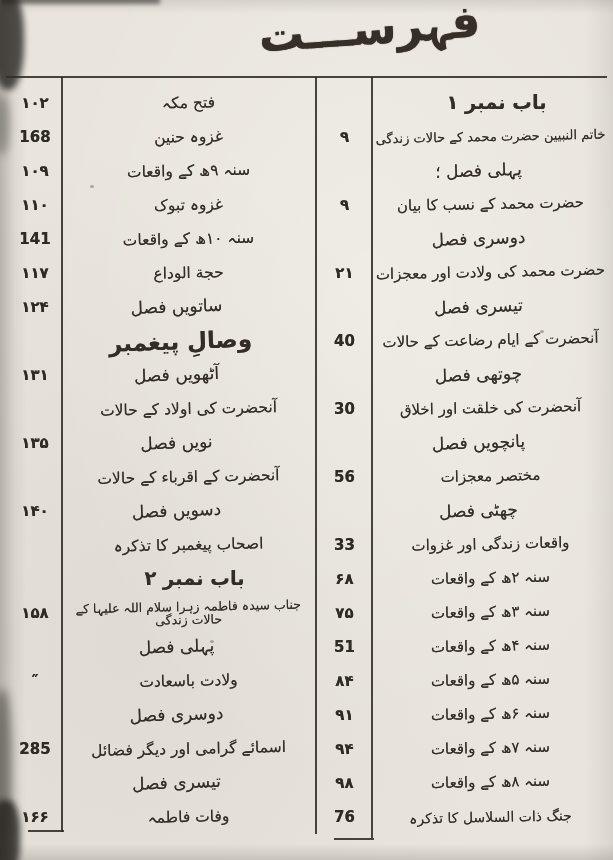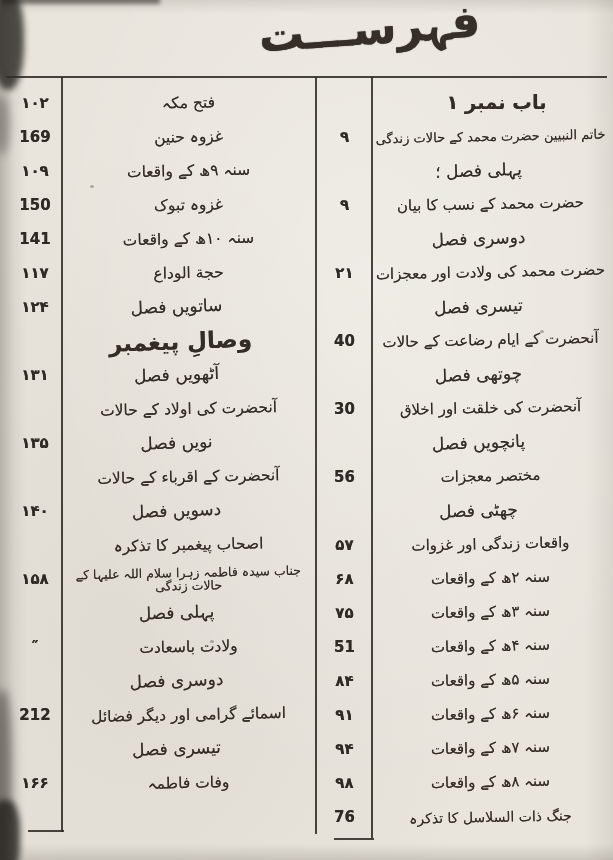--- a/index.html
+++ b/index.html
@@ -136,21 +136,21 @@
       </div>
       <div class="toc-row entry">
         <div class="page-num">56</div>
         <div class="row-text">مختصر معجزات</div>
       </div>
       <div class="toc-row heading">
         <div class="page-num"></div>
         <div class="row-text">چھٹی فصل</div>
       </div>
       <div class="toc-row entry">
-        <div class="page-num">۵۷</div>
+        <div class="page-num">33</div>
         <div class="row-text">واقعات زندگی اور غزوات</div>
       </div>
       <div class="toc-row entry">
         <div class="page-num">۶۸</div>
         <div class="row-text">سنہ ۲ھ کے واقعات</div>
       </div>
       <div class="toc-row entry">
         <div class="page-num">۷۵</div>
         <div class="row-text">سنہ ۳ھ کے واقعات</div>
       </div>
@@ -178,29 +178,29 @@
         <div class="page-num">76</div>
         <div class="row-text">جنگ ذات السلاسل کا تذکرہ</div>
       </div>
     </div>
   <div class="toc-col" id="col-left">
       <div class="toc-row entry">
         <div class="page-num">۱۰۲</div>
         <div class="row-text">فتح مکہ</div>
       </div>
       <div class="toc-row entry">
-        <div class="page-num">169</div>
+        <div class="page-num">168</div>
         <div class="row-text">غزوہ حنین</div>
       </div>
       <div class="toc-row entry">
         <div class="page-num">۱۰۹</div>
         <div class="row-text">سنہ ۹ھ کے واقعات</div>
       </div>
       <div class="toc-row entry">
-        <div class="page-num">150</div>
+        <div class="page-num">۱۱۰</div>
         <div class="row-text">غزوہ تبوک</div>
       </div>
       <div class="toc-row entry">
         <div class="page-num">141</div>
         <div class="row-text">سنہ ۱۰ھ کے واقعات</div>
       </div>
       <div class="toc-row entry">
         <div class="page-num">۱۱۷</div>
         <div class="row-text">حجة الوداع</div>
       </div>
@@ -228,39 +228,43 @@
         <div class="page-num"></div>
         <div class="row-text">آنحضرت کے اقرباء کے حالات</div>
       </div>
       <div class="toc-row heading">
         <div class="page-num">۱۴۰</div>
         <div class="row-text">دسویں فصل</div>
       </div>
       <div class="toc-row entry">
         <div class="page-num"></div>
         <div class="row-text">اصحاب پیغمبر کا تذکرہ</div>
+      </div>
+      <div class="toc-row chapter">
+        <div class="page-num"></div>
+        <div class="row-text">باب نمبر ۲</div>
       </div>
       <div class="toc-row entry-wide">
         <div class="page-num">۱۵۸</div>
         <div class="row-text">جناب سیدہ فاطمہ زہرا سلام اللہ علیہا کے حالات زندگی</div>
       </div>
       <div class="toc-row heading">
         <div class="page-num"></div>
         <div class="row-text">پہلی فصل</div>
       </div>
       <div class="toc-row entry">
         <div class="page-num">″</div>
         <div class="row-text">ولادت باسعادت</div>
       </div>
       <div class="toc-row heading">
         <div class="page-num"></div>
         <div class="row-text">دوسری فصل</div>
       </div>
       <div class="toc-row entry">
-        <div class="page-num">212</div>
+        <div class="page-num">285</div>
         <div class="row-text">اسمائے گرامی اور دیگر فضائل</div>
       </div>
       <div class="toc-row heading">
         <div class="page-num"></div>
         <div class="row-text">تیسری فصل</div>
       </div>
       <div class="toc-row entry">
         <div class="page-num">۱۶۶</div>
         <div class="row-text">وفات فاطمہ</div>
       </div>

